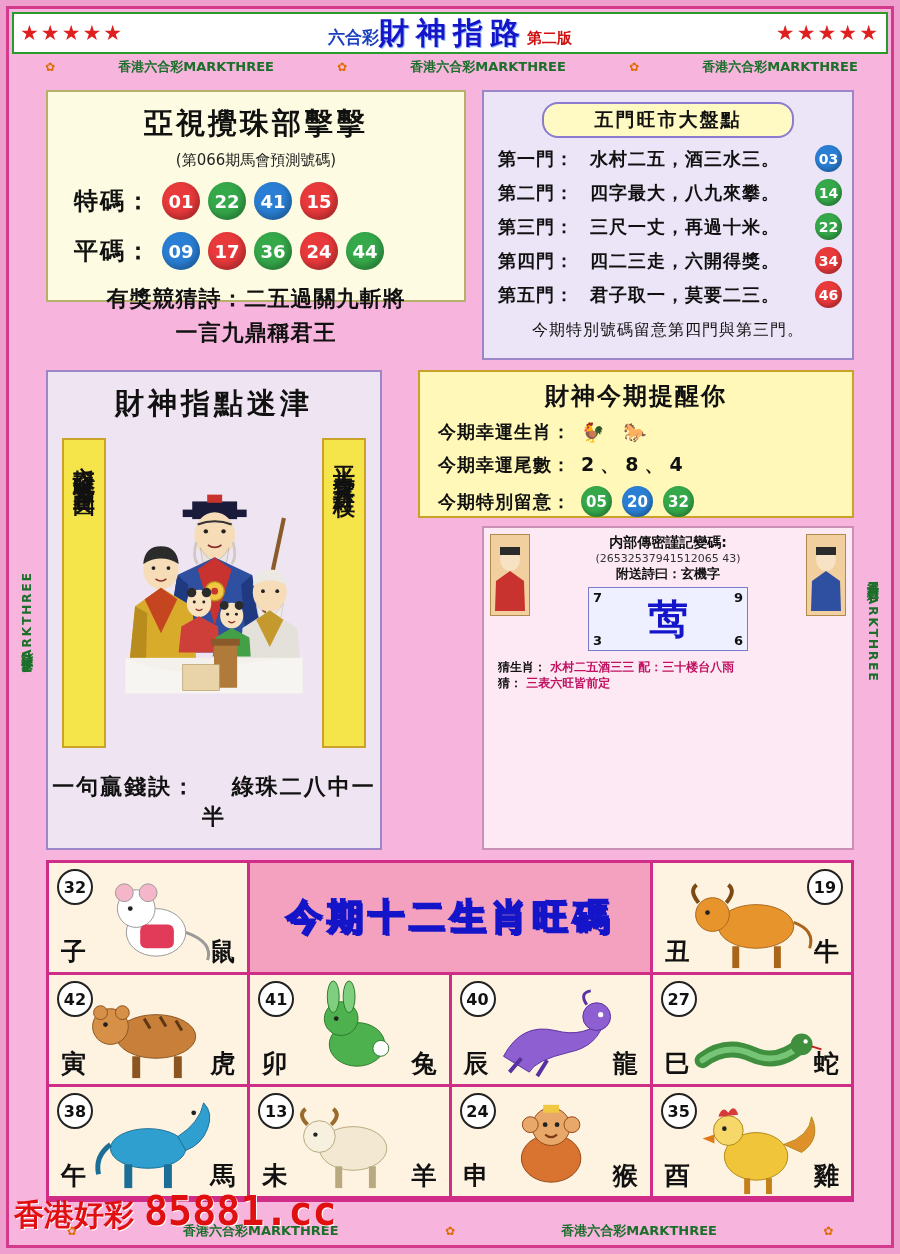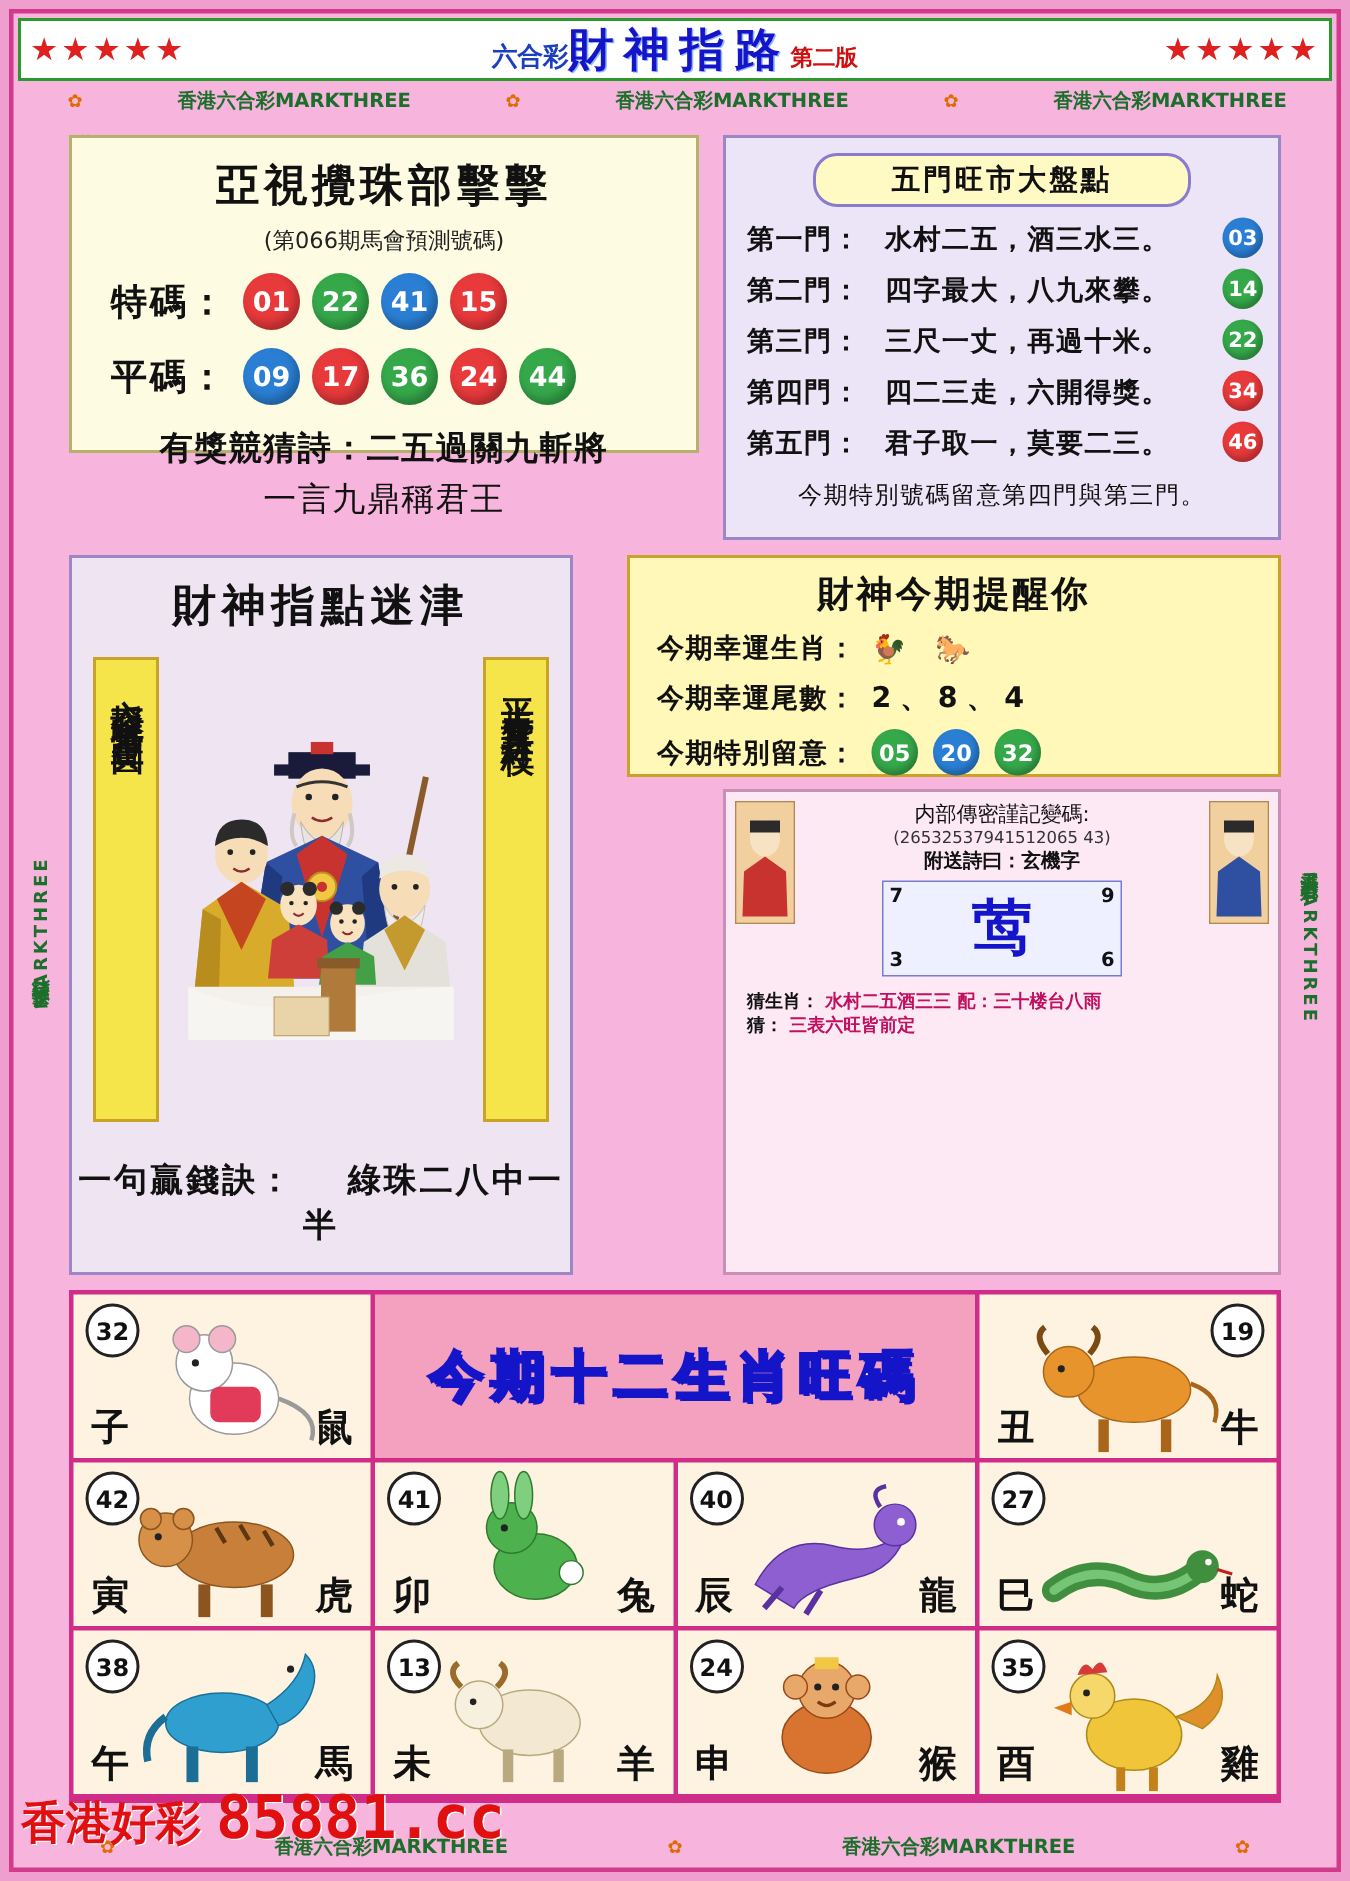--- a/index.html
+++ b/index.html
@@ -97,21 +97,21 @@
     box-shadow:inset -3px -4px 6px rgba(0,0,0,.25);
     font-family:"DejaVu Sans",sans-serif;
   }
   .b-red{background:#e8393b;}
   .b-blue{background:#2a7fd4;}
   .b-green{background:#35a84a;}
   .bp-poem{
     text-align:center;font-size:22px;font-weight:bold;color:#111;
     margin-top:14px;letter-spacing:1px;
   }
-  .bp-poem2{text-align:center;font-size:22px;font-weight:normal;color:#111;margin-top:4px;letter-spacing:1px;}
+  .bp-poem2{text-align:center;font-size:22px;font-weight:bold;color:#111;margin-top:4px;letter-spacing:1px;}
 
   
   .box-gates{
     right:0;top:8px;width:372px;height:270px;
     background:#ece4f7;
     border:2px solid #9b86c7;
   }
   .bg-cap{
     width:248px;height:32px;margin:10px auto 0;
     background:#fff9c4;border:2px solid #8a7ad0;border-radius:16px;
@@ -187,21 +187,21 @@
     border:2px solid #c98fb6;
     overflow:hidden;
   }
   .sec-sideimg{
     position:absolute;width:38px;height:80px;top:6px;
     background:#f6d7a8;border:1px solid #b08a4e;
   }
   .sec-sideimg.l{left:6px;}
   .sec-sideimg.r{right:6px;}
   .sec-head{padding-top:6px;text-align:center;}
-  .sec-h1{font-size:14px;color:#111;font-weight:normal;}
+  .sec-h1{font-size:14px;color:#111;font-weight:bold;}
   .sec-h2{font-size:11px;color:#333;}
   .sec-h3{font-size:13px;color:#111;font-weight:bold;}
   .sec-charbox{
     width:158px;height:62px;margin:4px auto 0;
     background:#eef0ff;border:1px solid #7a7ad0;
     position:relative;
   }
   .sec-char{
     font-size:40px;font-weight:bold;color:#1414c8;
     text-align:center;line-height:62px;

